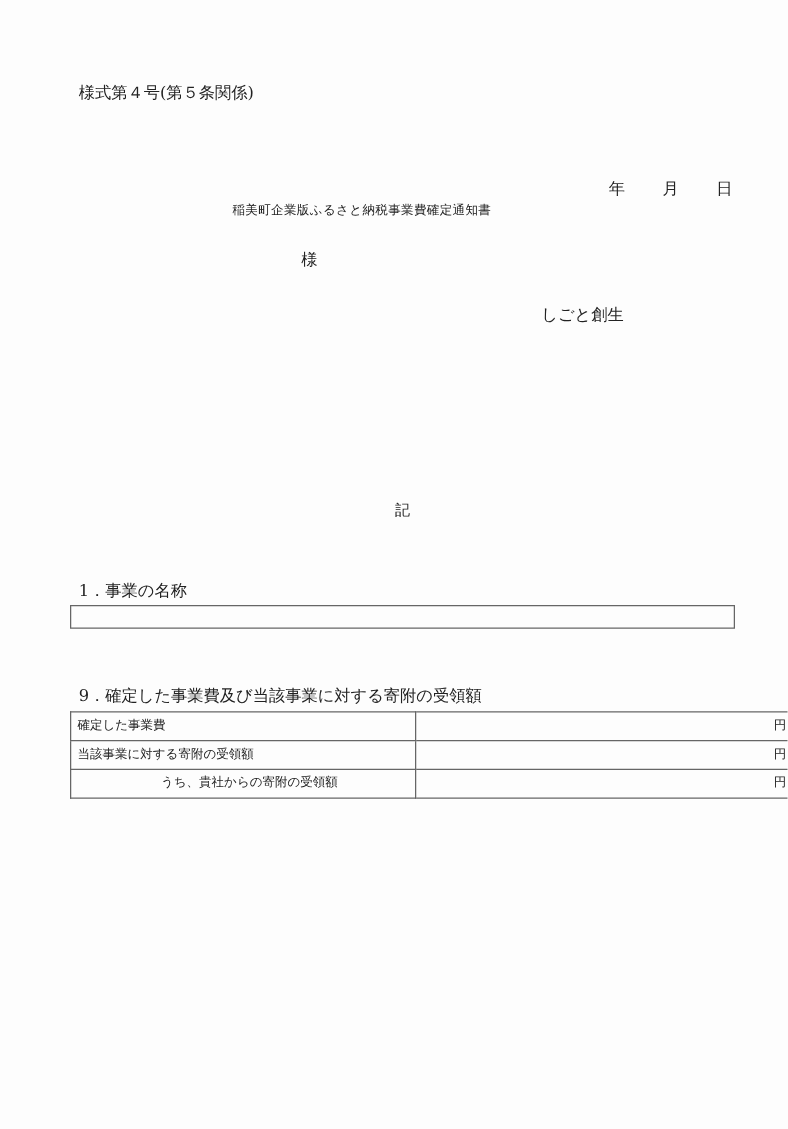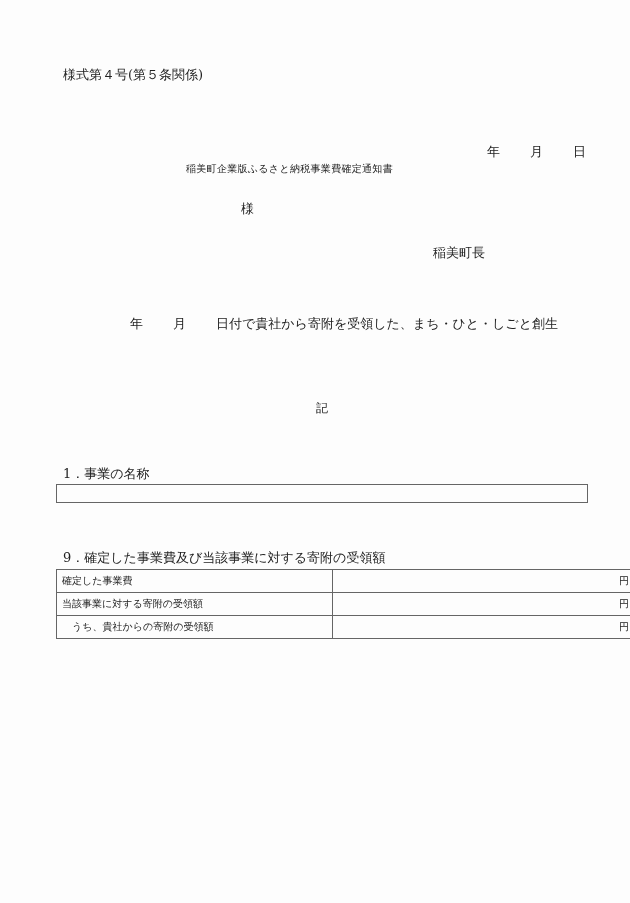--- a/index.html
+++ b/index.html
@@ -45,40 +45,39 @@
       font-size: 10px;
     }
     #sec2-table td {
       border: 1px solid #666;
       height: 22px;
       padding: 0 5px;
       line-height: 1;
       vertical-align: middle;
     }
     #sec2-table td.label { width: 255px; }
-    #sec2-table td.label.sub { padding-left: 15px; }
+    #sec2-table td.label.sub { padding-left: 15px; text-align: center; }
     #sec2-table td.value { text-align: right; padding-right: 10px; }
   </style>
 </head>
 <body>
 
 <div class="abs" id="form-number">様式第４号(第５条関係)</div>
 
 <div class="abs" id="doc-title">稲美町企業版ふるさと納税事業費確定通知書</div>
 
 <div class="abs" id="date-line">
   <span>年</span><span class="gap"></span><span>月</span><span class="gap"></span><span>日</span>
 </div>
 
 <div class="abs" id="recipient">様</div>
 
-<div class="abs" id="sender">稲美町長</div>
+<div class="abs" id="sender">しごと創生</div>
 
 <div class="abs" id="body-para">
-  <span class="line"><span class="indent-date">年</span><span style="display:inline-block;width:30px"></span><span>月</span><span style="display:inline-block;width:30px"></span><span>日付で貴社から寄附を受領した、まち・ひと・しごと創生</span></span>
 </div>
 
 <div class="abs" id="ki">記</div>
 
 <div class="abs" id="sec1-heading">1．事業の名称</div>
 <div id="sec1-box"></div>
 
 <div class="abs" id="sec2-heading">9．確定した事業費及び当該事業に対する寄附の受領額</div>
 <table id="sec2-table">
   <tbody>

